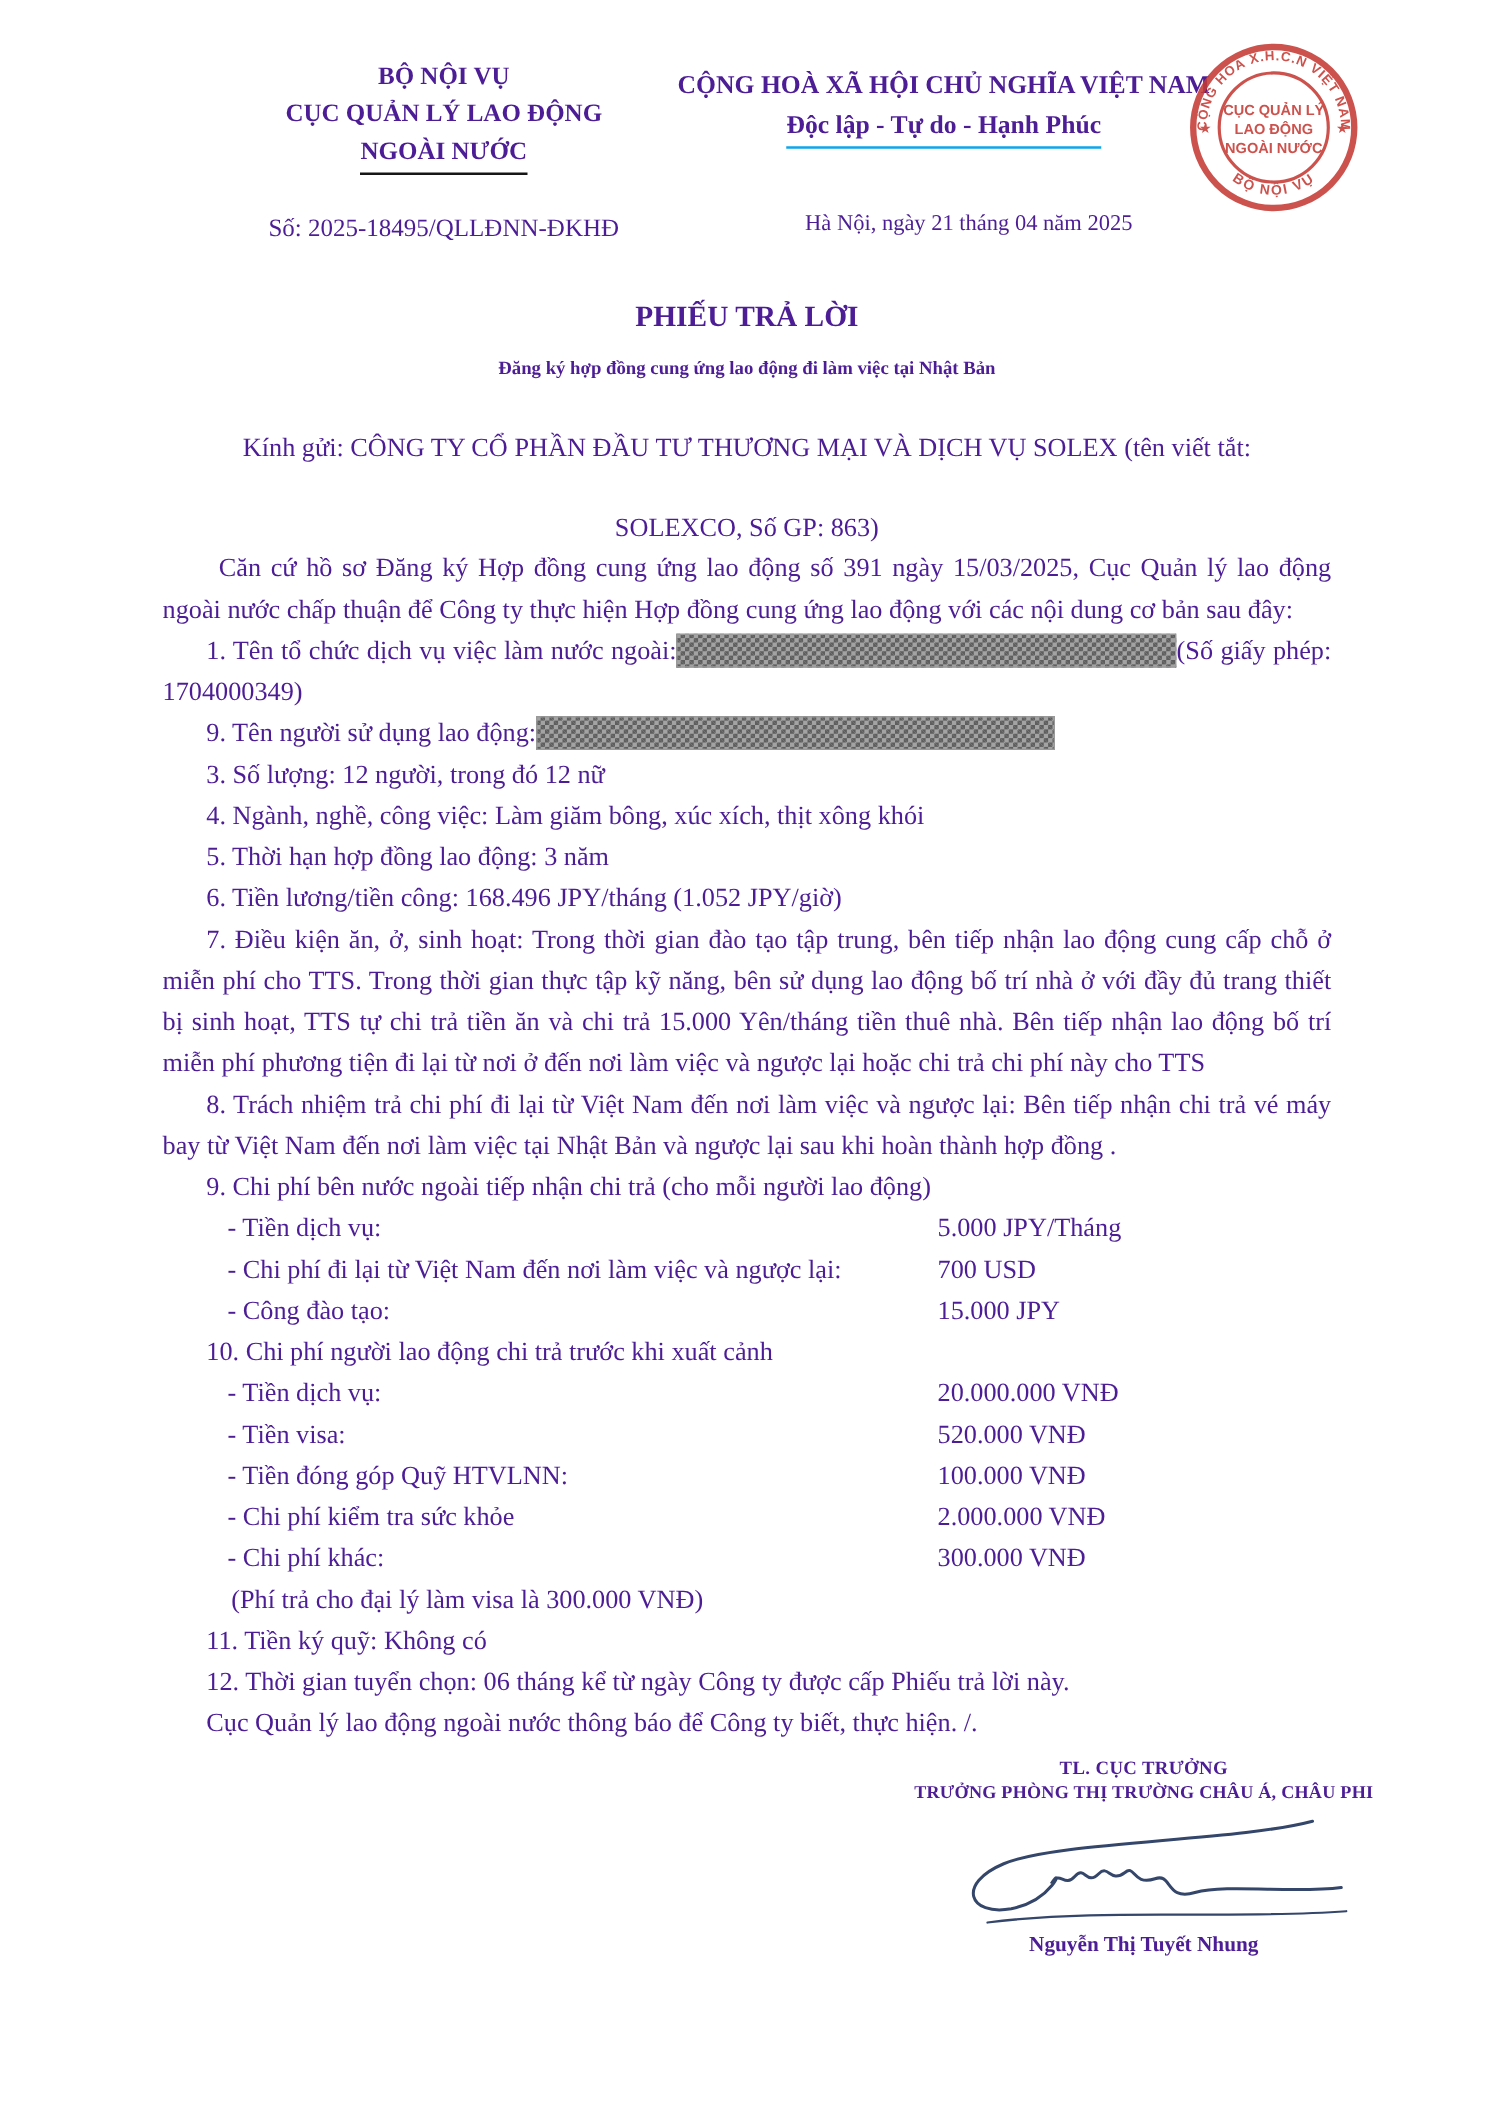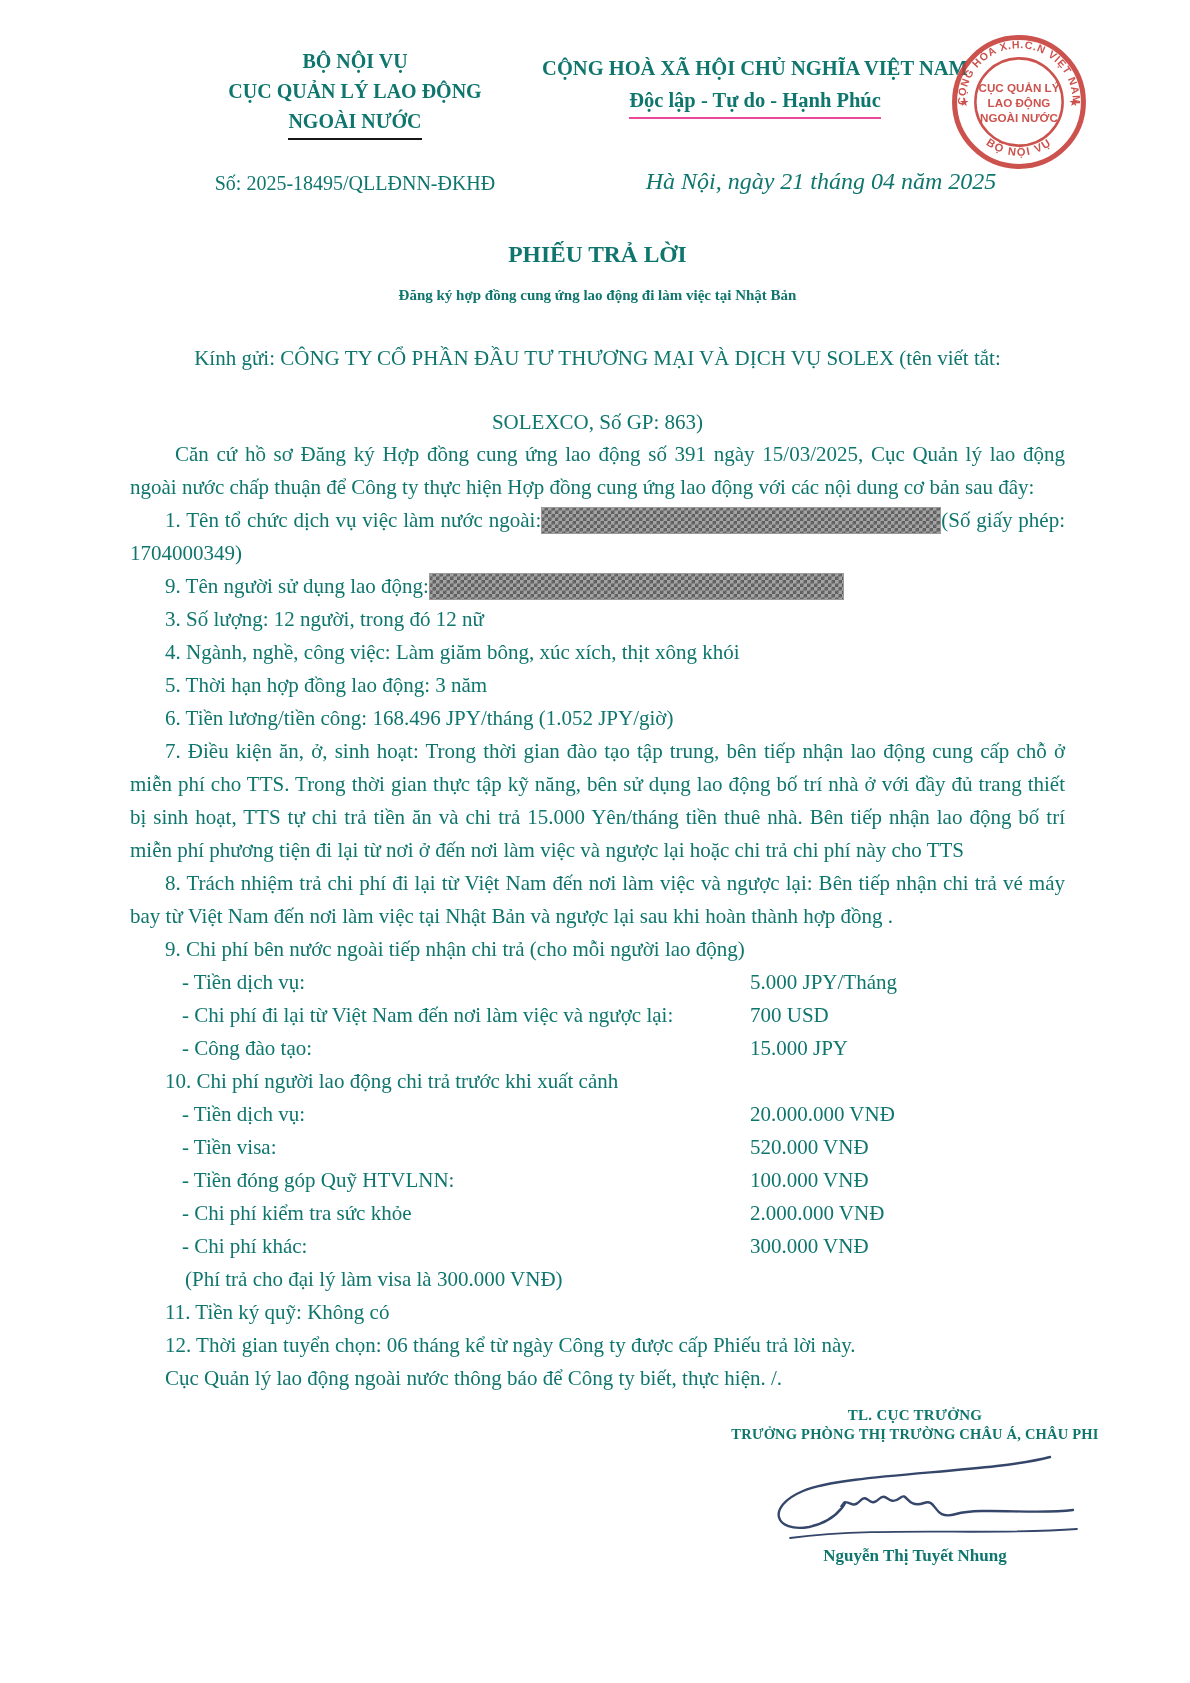--- a/index.html
+++ b/index.html
@@ -1,41 +1,41 @@
 <!DOCTYPE html>
 <html><head>
 <meta charset="utf-8">
 <style>
   html,body{margin:0;padding:0;background:#ffffff;}
   .page{
     position:relative;
     width:1190px;height:1683px;
     background:#ffffff;
     font-family:"Liberation Serif","DejaVu Serif",serif;
-    color:#0f766e;
+    color:#4c1d95;
     overflow:hidden;
   }
   
   .hdr-left{
     position:absolute;left:155px;top:46px;width:400px;
     text-align:center;font-weight:bold;font-size:20px;line-height:30px;
   }
   .hdr-left .underl{display:inline-block;border-bottom:2px solid #161616;padding-bottom:2px;}
   .doc-number{
     position:absolute;left:155px;top:172px;width:400px;
     text-align:center;font-size:20px;
   }
   .hdr-right{
     position:absolute;left:520px;top:52px;width:470px;
     text-align:center;font-weight:bold;font-size:20.5px;line-height:32px;
   }
-  .hdr-right .underl{display:inline-block;border-bottom:2px solid #ec4899;padding-bottom:1px;}
+  .hdr-right .underl{display:inline-block;border-bottom:2px solid #0ea5e9;padding-bottom:1px;}
   .date-line{
-    position:absolute;left:576px;top:168px;width:490px;
-    text-align:center;font-style:italic;font-size:24px;
+    position:absolute;left:530px;top:168px;width:490px;
+    text-align:center;font-size:18px;
   }
   
   .stamp{position:absolute;left:950px;top:33px;width:138px;height:138px;opacity:.88;}
   
   .content{
     position:absolute;left:130px;top:218px;width:935px;
     font-size:21px;line-height:33px;
   }
   .doc-title{text-align:center;font-weight:bold;font-size:23.5px;line-height:28px;margin:22px 0 12px 0;}
   .doc-subtitle{text-align:center;font-weight:bold;font-size:15px;line-height:30px;margin-bottom:4px;}

